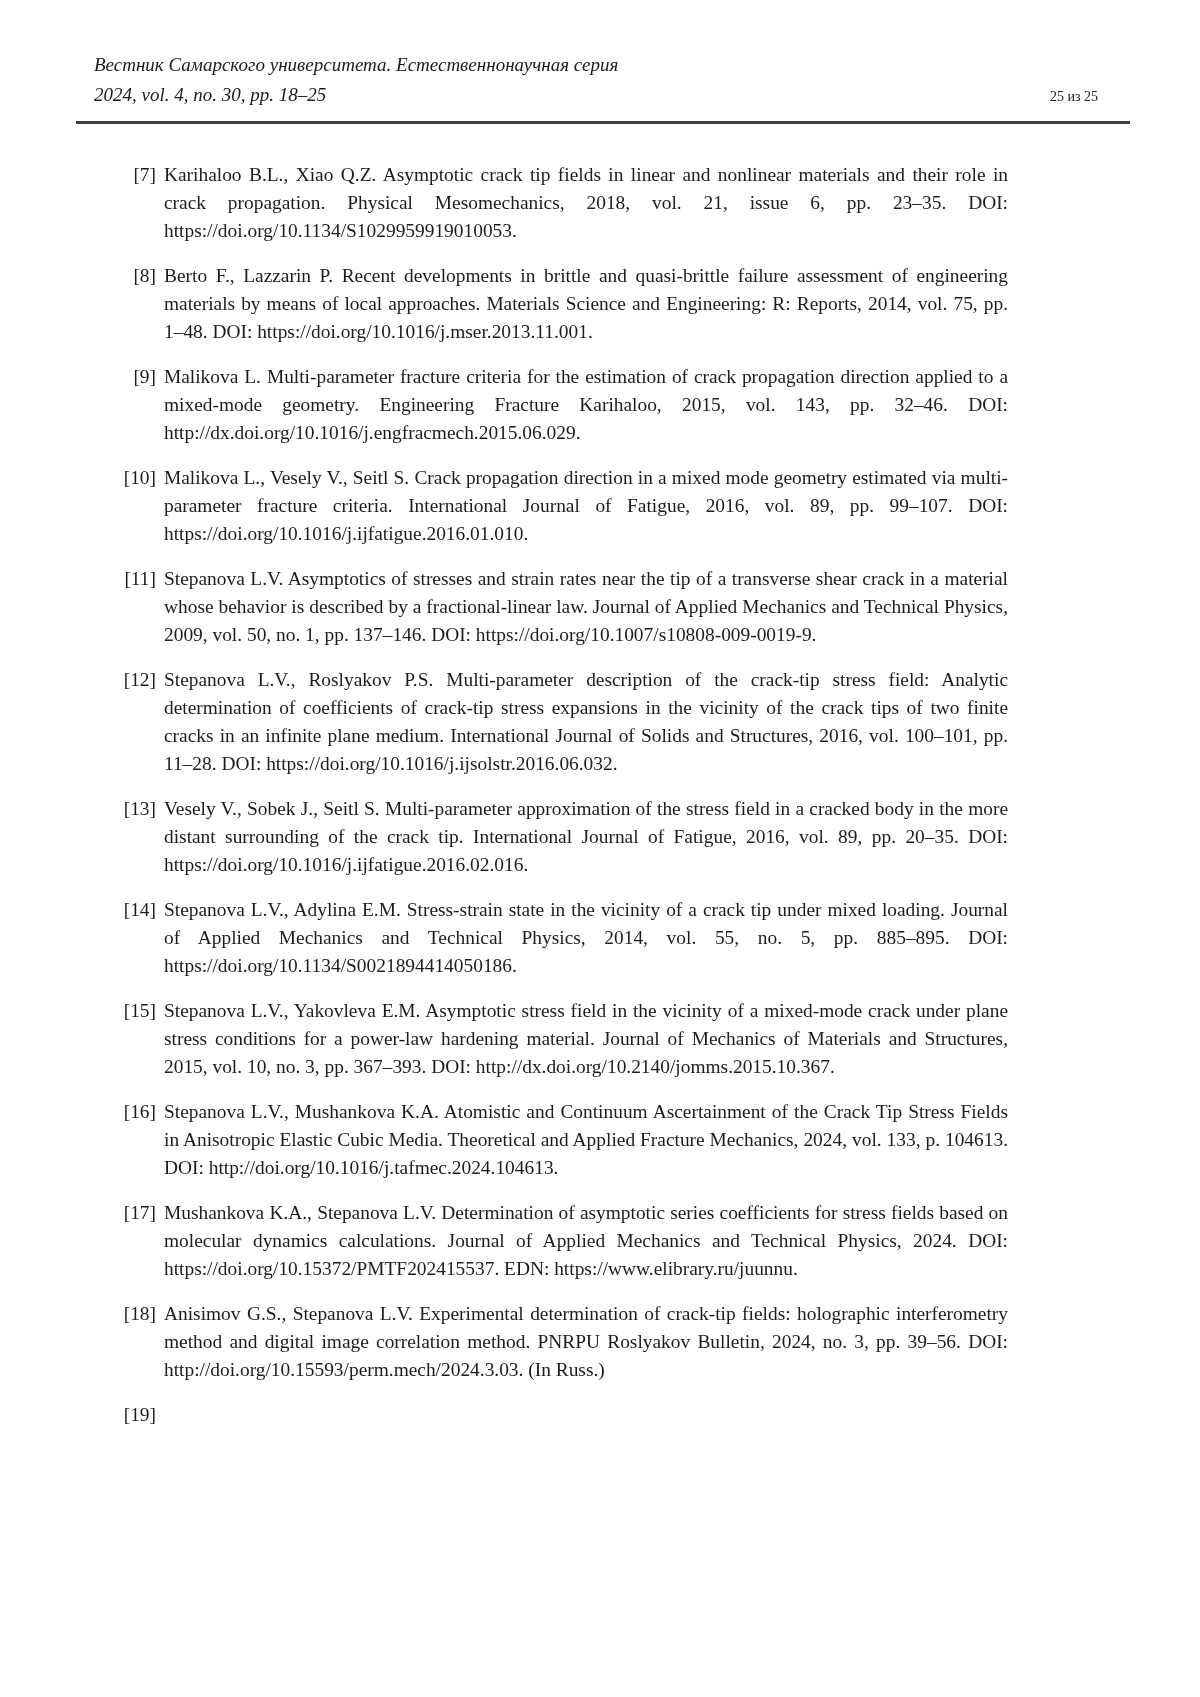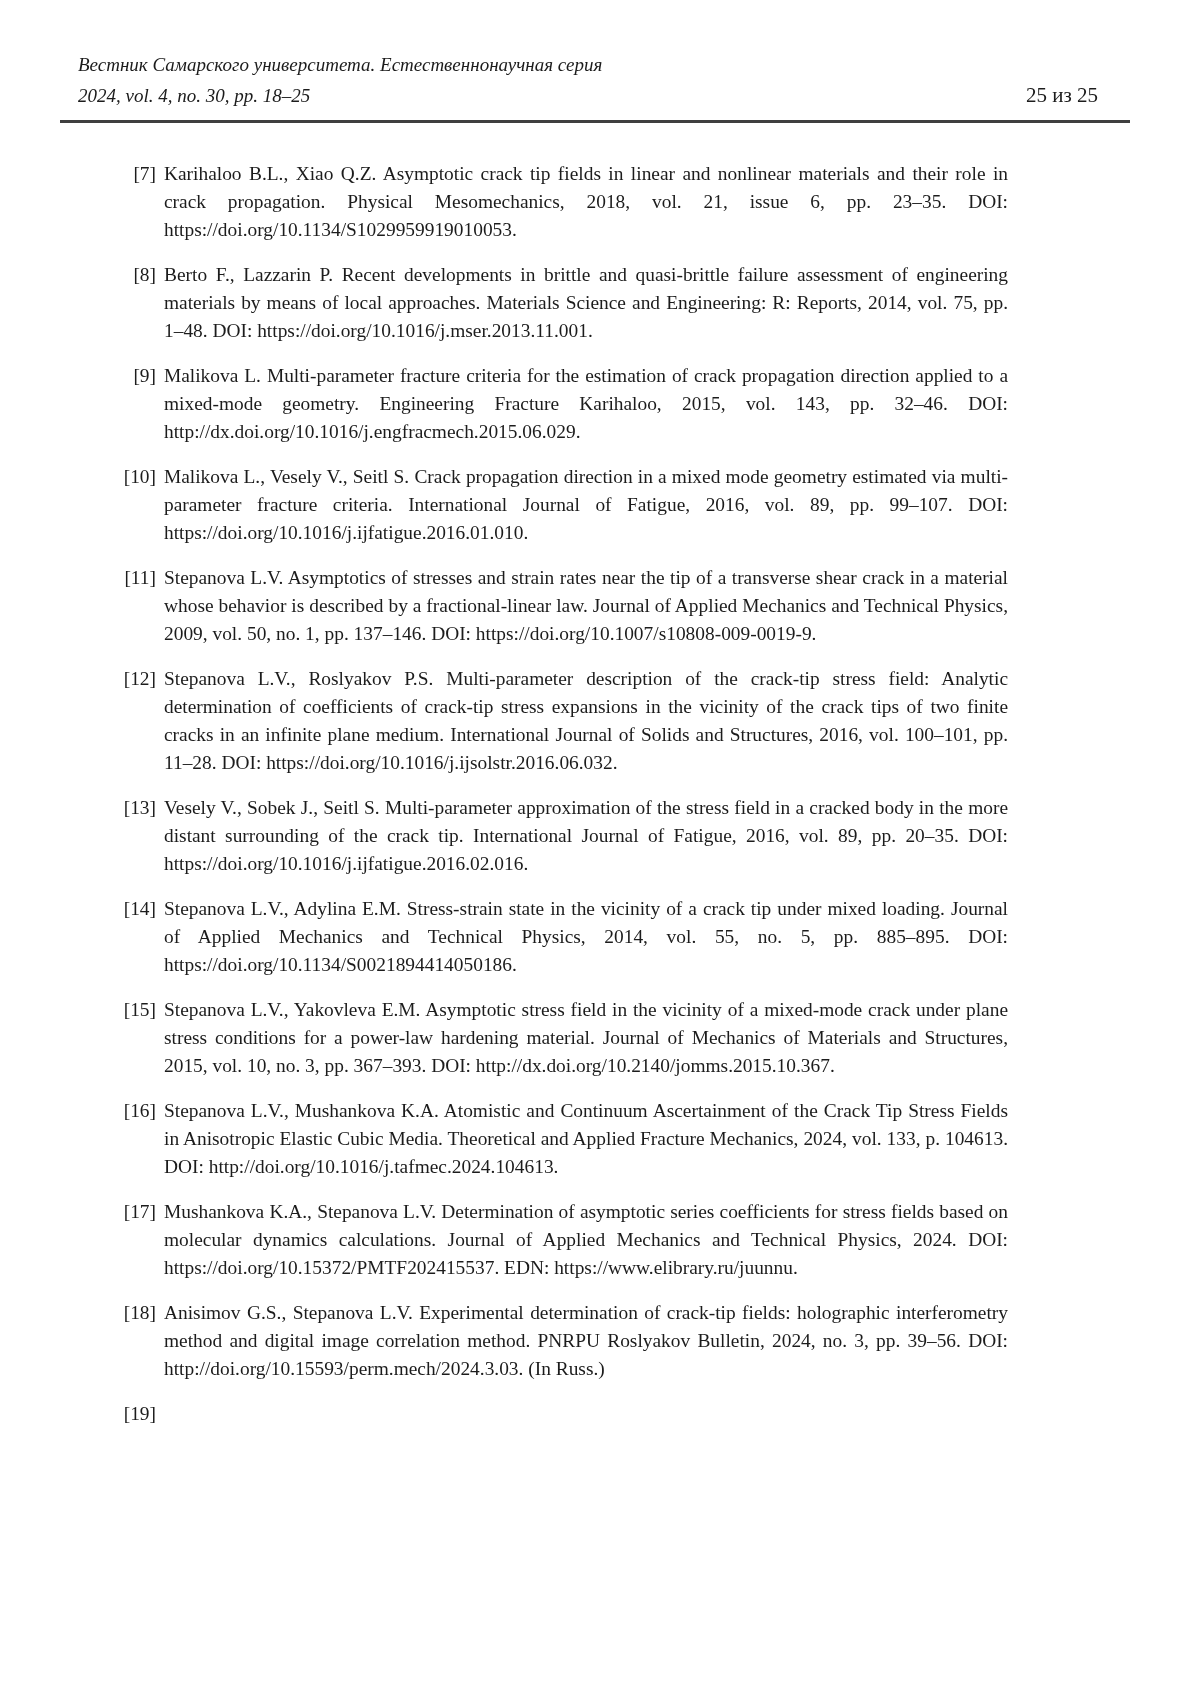--- a/index.html
+++ b/index.html
@@ -17,32 +17,33 @@
     font-family: "Liberation Serif", "DejaVu Serif", serif;
     overflow: hidden;
     box-sizing: border-box;
   }
   
   .header {
     padding: 50px 102px 0 78px;
     font-style: italic;
     font-size: 19px;
     line-height: 30px;
+    margin-left: 16px;
   }
   .header-row {
     display: flex;
     align-items: baseline;
   }
   .h-left  { flex: 0 0 648px; }
   .h-right { flex: 1 1 auto; }
   .h-page  {
     flex: 0 0 90px;
     text-align: right;
     font-style: normal;
-    font-size: 21px;
+    font-size: 14px;
   }
   .header-rule {
     margin: 9px -32px 0 -18px;
     height: 0;
     border-top: 3px solid #3f3f3f;
   }
   
   .refs {
     margin: 37px 192px 0 164px;
     font-size: 19.4px;

